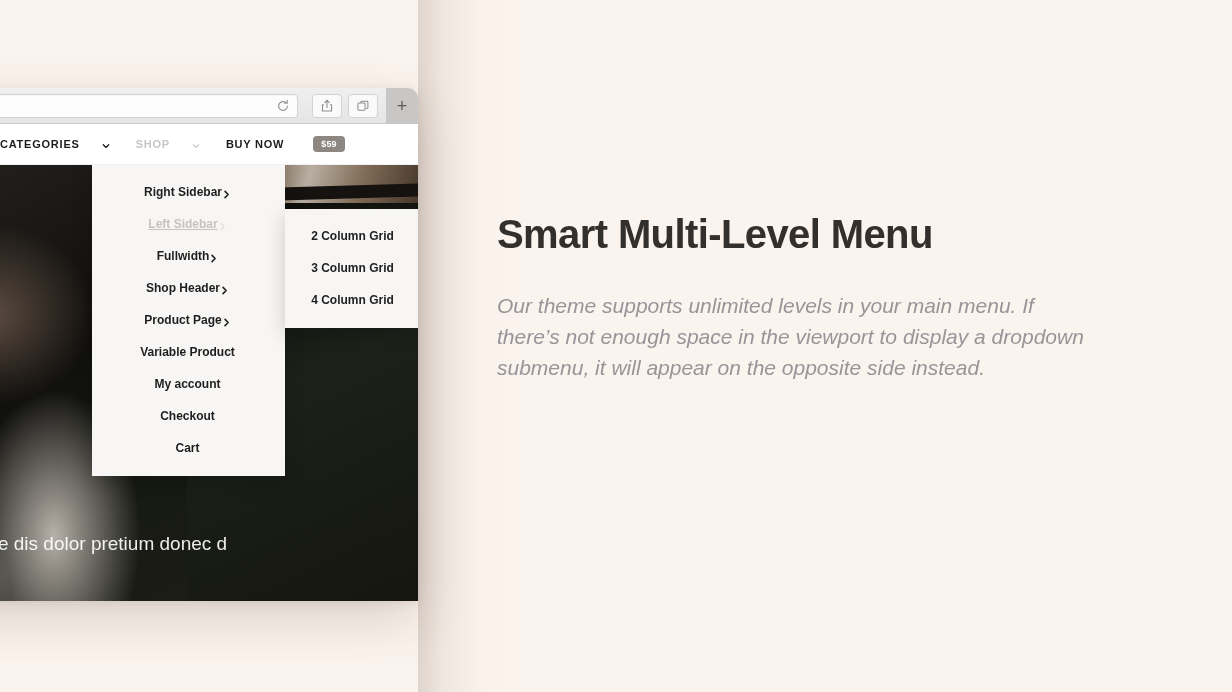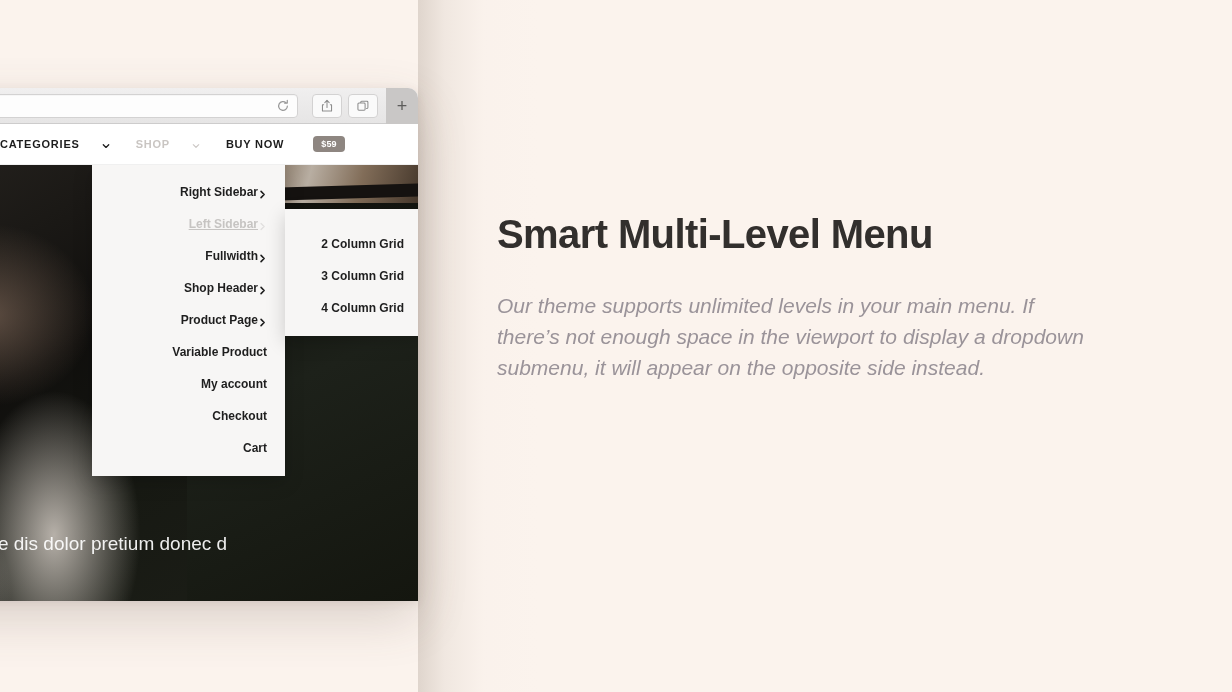--- a/index.html
+++ b/index.html
@@ -190,38 +190,38 @@
     width: 193px;
     background: #f7f6f5;
     padding: 11px 0 12px 0;
     box-shadow: 0 6px 18px rgba(0,0,0,0.18);
     z-index: 5;
   }
   .menu-item {
     height: 32px;
     display: flex;
     align-items: center;
-    justify-content: flex-end;
+    justify-content: center;
     padding: 0 18px 0 16px;
     font-size: 12px;
     font-weight: bold;
     color: #1e1e1e;
   }
   .menu-item.disabled { color: #c6c4c2; text-decoration: underline; }
   .menu-item .chev { width: 9px; height: 9px; display:block; flex: none; }
   .menu-item.disabled .chev { opacity: 0.45; }
 
   
   .submenu {
     position: absolute;
     left: 381px;
     top: 44px;
     width: 137px;
     background: #f7f6f5;
-    padding: 19px 0 12px 0;
+    padding: 11px 0 12px 0;
     box-shadow: 0 6px 18px rgba(0,0,0,0.18);
     z-index: 6;
   }
   .submenu .menu-item { font-weight: bold; }
 
   
   .copy {
     position: absolute;
     left: 497px;
     top: 212px;

